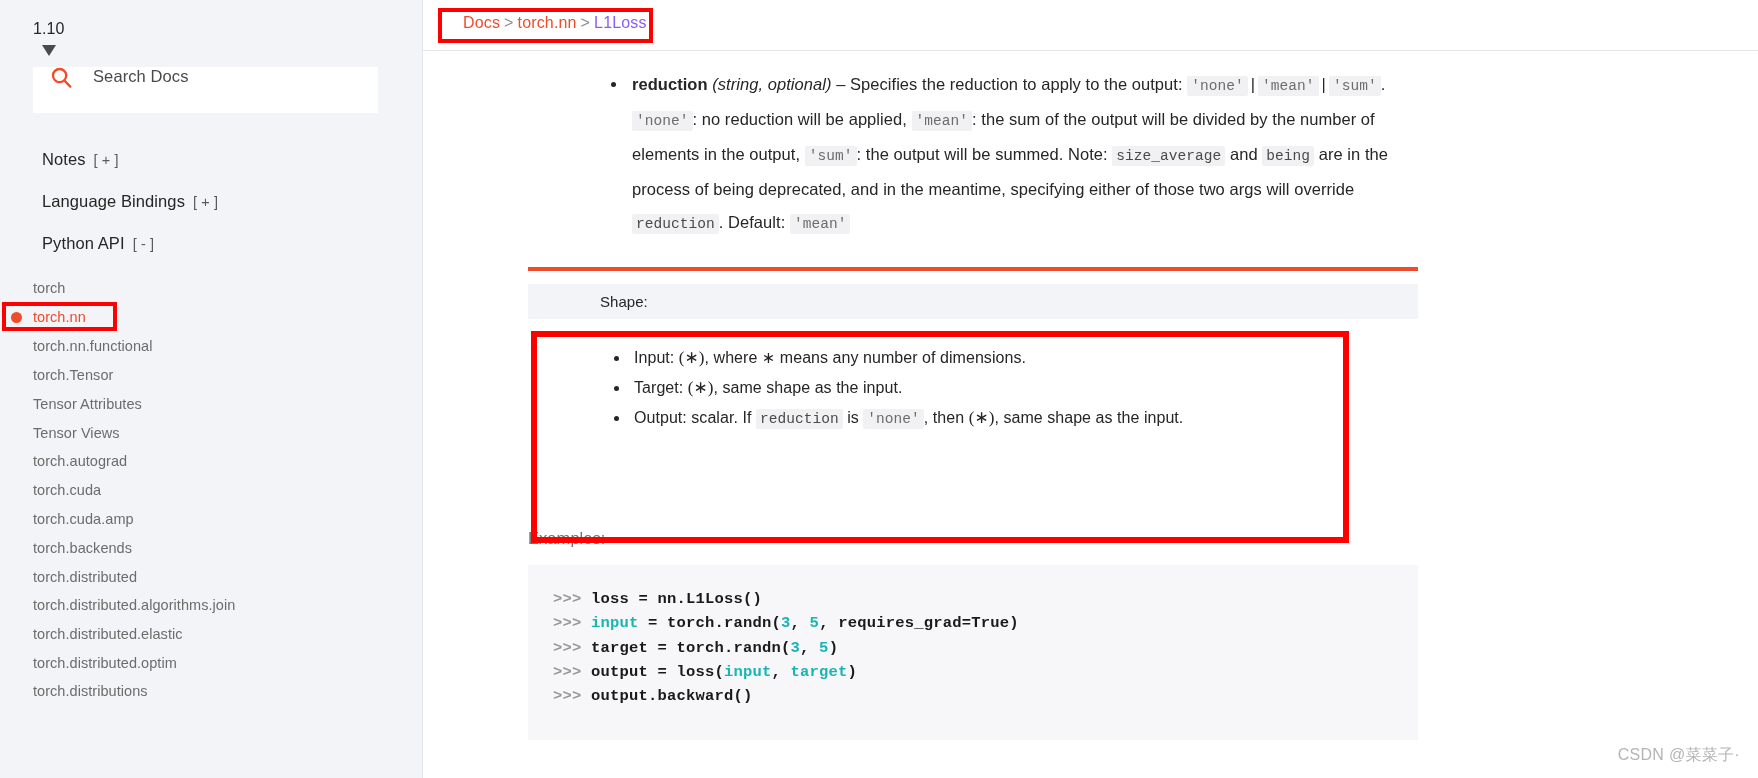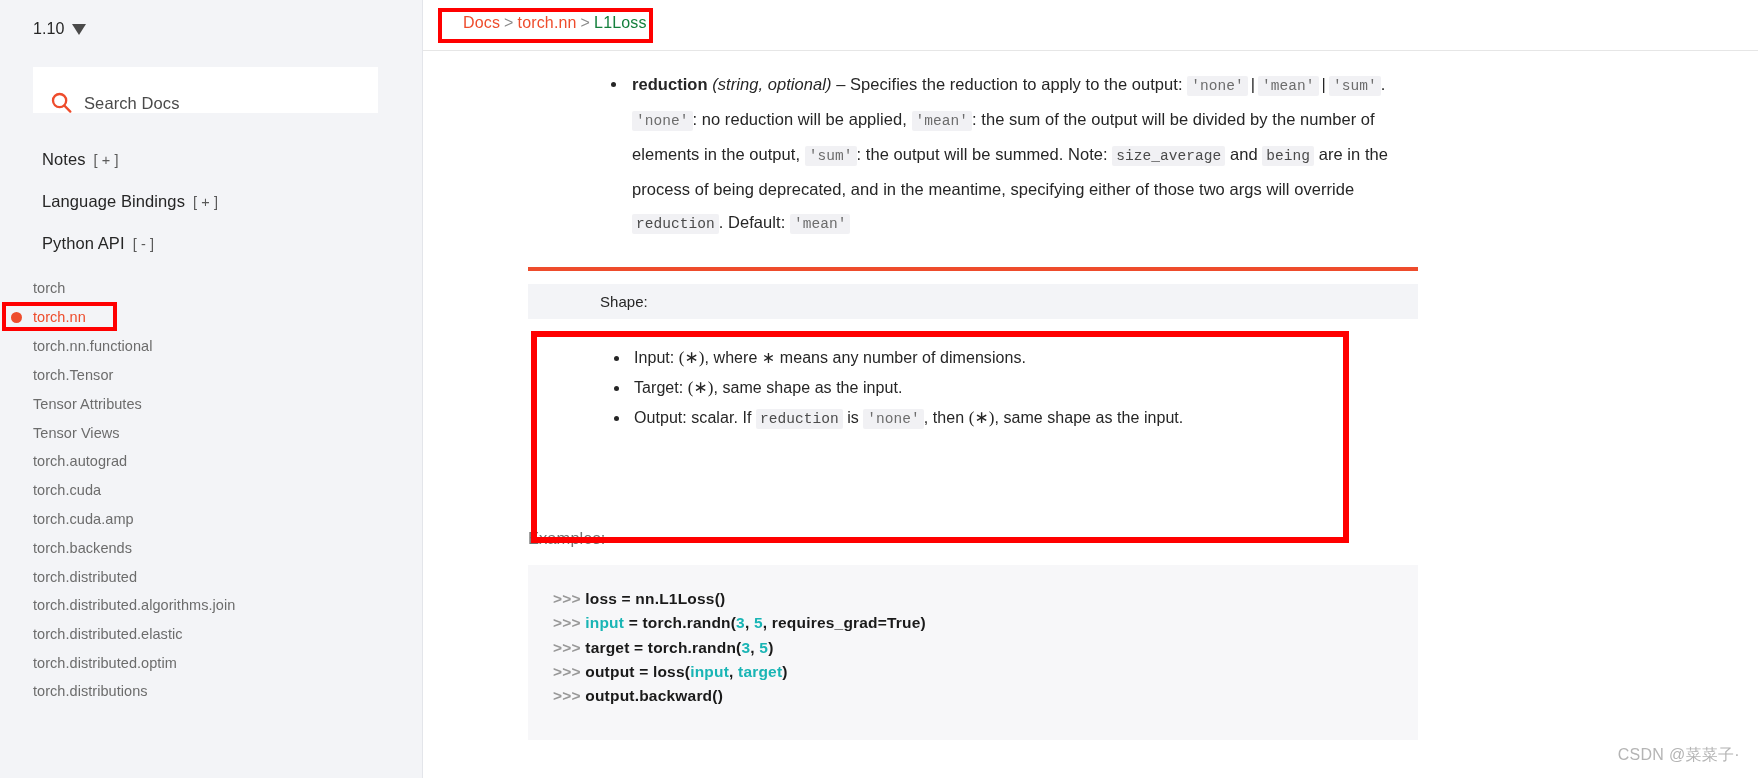--- a/index.html
+++ b/index.html
@@ -16,35 +16,35 @@
   #sidebar {
     position: absolute; left: 0; top: 0;
     width: 423px; height: 778px;
     background: #f3f4f7;
     border-right: 1px solid #e3e5ea;
     overflow: hidden;
   }
   .version-row {
     position: absolute; left: 33px; top: 20px;
     font-size: 16px; color: #262626; letter-spacing: .1px;
-    display: flex; align-items: center; gap: 7px;
+    display: flex; align-items: center; gap: 7px; flex-direction: column;
   }
   .caret-down {
     width: 0; height: 0;
     border-left: 7px solid transparent;
     border-right: 7px solid transparent;
     border-top: 11px solid #4a4a4a;
     display: inline-block;
   }
   .search-box {
     position: absolute; left: 33px; top: 67px;
     width: 345px; height: 46px;
     background: #ffffff;
-    display: flex; align-items: flex-end;
-    padding-left: 18px; gap: 12px;
+    display: flex; align-items: flex-start;
+    padding-left: 18px; gap: 21px;
     border: none;
   }
   .search-icon { flex: 0 0 auto; display: block; }
   .search-placeholder {
     font-size: 16.5px; color: #4a4a4a; letter-spacing: .1px;
   }
   .nav-group {
     position: absolute; left: 42px;
     font-size: 16.5px; color: #262626;
     letter-spacing: .1px; white-space: nowrap; text-align: center;
@@ -84,21 +84,21 @@
     background: #ffffff;
     border-bottom: 1px solid #e6e6e6;
   }
   #breadcrumb {
     position: absolute; left: 40px; top: 14px;
     font-size: 16px; letter-spacing: .15px;
     white-space: nowrap; color: #6c6c6c;
   }
   #breadcrumb .crumb-link { color: #ee4c2c; }
   #breadcrumb .sep { color: #8a8a8a; margin: 0 4px; }
-  #breadcrumb .crumb-current { color: #15803d; }
+  #breadcrumb .crumb-current { color: #8b5cf6; }
   #breadcrumb-highlight {
     position: absolute; left: 438px; top: 8px;
     width: 215px; height: 35px;
     border: 4px solid #ff0000;
     z-index: 6;
   }
 
   
   #main {
     position: absolute; left: 424px; top: 52px;
@@ -173,21 +173,21 @@
 
   
   #code-block {
     position: absolute; left: 104px; top: 513px;
     width: 890px; height: 175px;
     background: #f7f7f9;
     padding: 22px 0 0 25px;
   }
   #code-block pre {
     margin: 0;
-    font-family: Liberation Sans, sans-serif;
+    font-family: Liberation Mono, monospace;
     font-size: 15.5px;
     line-height: 24.3px;
     font-weight: bold;
     color: #1a1a1a;
     letter-spacing: .2px;
   }
   .tok-prompt { color: #989898; font-weight: bold; }
   .tok-name   { color: #19b5b5; font-weight: bold; }
   .tok-num    { color: #19b5b5; font-weight: bold; }
   .tok-plain  { color: #1a1a1a; font-weight: bold; }

